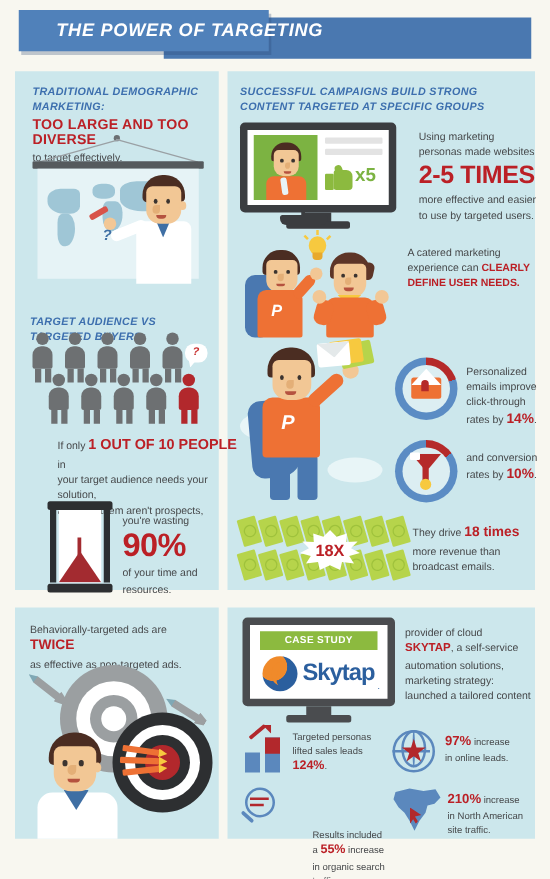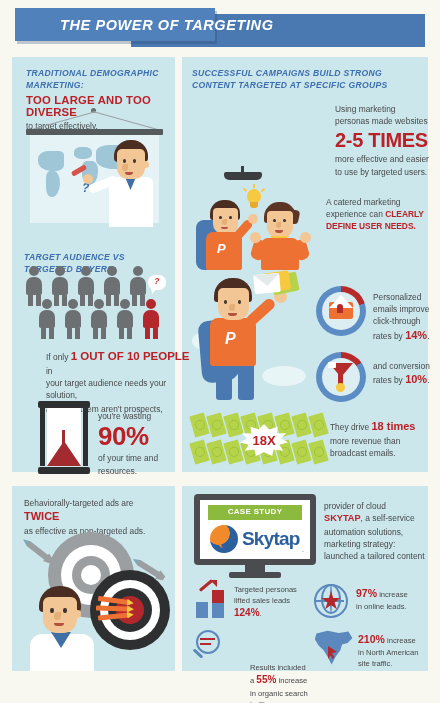--- a/index.html
+++ b/index.html
@@ -17,23 +17,23 @@
     position:absolute;left:131px;top:14px;width:294px;height:33px;
     background:#4a78b0;
   }
   .title-box{
     position:absolute;left:15px;top:8px;width:200px;height:33px;
     background:#5081ba;
     box-shadow:2px 3px 0 rgba(40,70,110,.28);
   }
   .title-text{
     position:absolute;left:15px;top:8px;width:220px;height:33px;
-    display:flex;align-items:center;padding-left:5px;box-sizing:border-box;
+    display:flex;align-items:center;padding-left:30px;box-sizing:border-box;
     color:#ffffff;font-style:italic;font-weight:bold;font-size:14.5px;
-    letter-spacing:.6px;white-space:nowrap;margin-left:40px;
+    letter-spacing:.6px;white-space:nowrap;
   }
 
   
   .panel{position:absolute;background:#cce7ec;}
   .p-left-top{left:12px;top:57px;width:163px;height:415px;}
   .p-right-top{left:182px;top:57px;width:246px;height:415px;}
   .p-left-bot{left:12px;top:486px;width:163px;height:185px;}
   .p-right-bot{left:182px;top:486px;width:246px;height:185px;}
 
   
@@ -360,20 +360,45 @@
   </div>
   <div class="blk" id="t4">
     <div class="body-t">you're wasting</div>
     <div class="bignum-lg" style="line-height:1.05;margin:1px 0 2px;">90%</div>
     <div class="body-t">of your time and</div>
     <div class="body-t">resources.</div>
   </div>
 
   <div class="blk hdr" id="t5">SUCCESSFUL CAMPAIGNS BUILD STRONG CONTENT TARGETED AT SPECIFIC GROUPS</div>
 
+  <div class="mon1">
+    <div class="mon-body"></div>
+    <div class="mon-screen">
+      <div class="av-box">
+        <div style="position:absolute;left:14px;top:6px;width:24px;height:15px;background:#4b2d22;border-radius:11px 11px 2px 2px;"></div>
+        <div style="position:absolute;left:16px;top:12px;width:20px;height:21px;background:#f2c795;border-radius:4px 4px 8px 8px;"></div>
+        <div style="position:absolute;left:21px;top:19px;width:2.5px;height:3px;background:#3b3430;border-radius:50%;"></div>
+        <div style="position:absolute;left:30px;top:19px;width:2.5px;height:3px;background:#3b3430;border-radius:50%;"></div>
+        <div style="position:absolute;left:25px;top:22px;width:4px;height:5px;background:#e4af77;border-radius:50% 0 50% 50%;"></div>
+        <div style="position:absolute;left:24px;top:29px;width:6px;height:2px;background:#b5523f;border-radius:0 0 3px 3px;"></div>
+        <div style="position:absolute;left:10px;top:33px;width:32px;height:22px;background:#ee7134;border-radius:6px 6px 0 0;"></div>
+        <div style="position:absolute;left:22px;top:34px;width:5px;height:14px;background:#e8f3f7;border-radius:2px;transform:rotate(-8deg);"></div>
+      </div>
+      <div class="line-g" style="left:62px;top:6px;width:46px;height:5px;"></div>
+      <div class="line-g" style="left:62px;top:15px;width:46px;height:5px;"></div>
+      <div class="thumb">
+        <div style="position:absolute;left:0;top:7px;width:7px;height:13px;background:#8cba3f;border-radius:1px;"></div>
+        <div style="position:absolute;left:7px;top:4px;width:15px;height:16px;background:#8cba3f;border-radius:2px 5px 3px 2px;"></div>
+        <div style="position:absolute;left:8px;top:0px;width:6px;height:8px;background:#8cba3f;border-radius:3px 3px 0 0;transform:rotate(-18deg);"></div>
+      </div>
+      <div class="x5">x5</div>
+    </div>
+    <div class="mon-neck"></div>
+    <div class="mon-base"></div>
+  </div>
 
   <div class="blk" id="t6">
     <div class="body-t">Using marketing</div>
     <div class="body-t">personas made websites</div>
     <div class="bignum" style="line-height:1.15;margin:2px 0 1px;">2-5 TIMES</div>
     <div class="body-t">more effective and easier</div>
     <div class="body-t">to use by targeted users.</div>
   </div>
 
   <div class="lamp">

